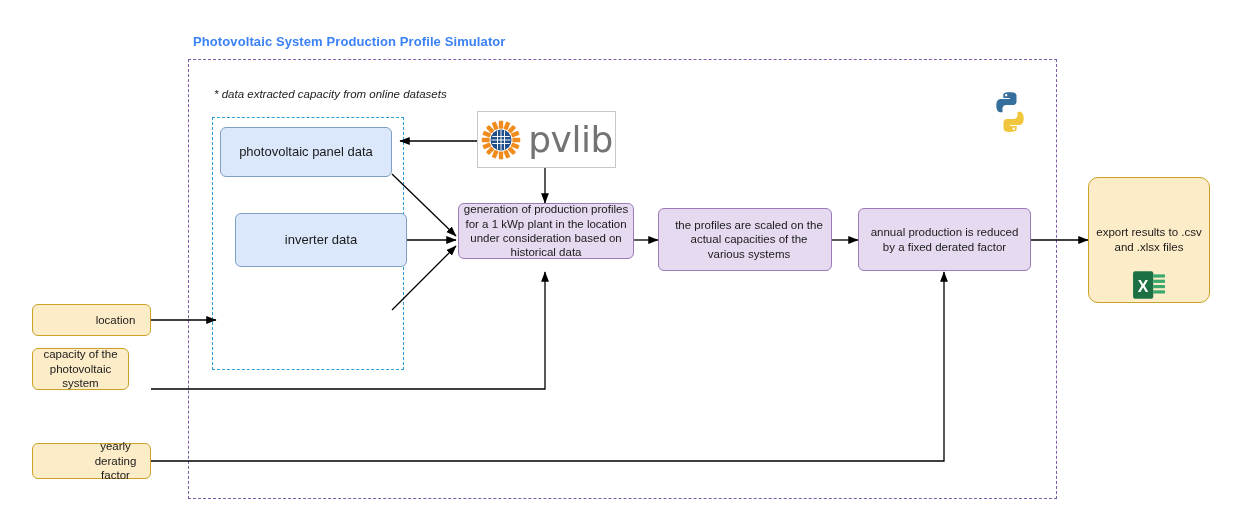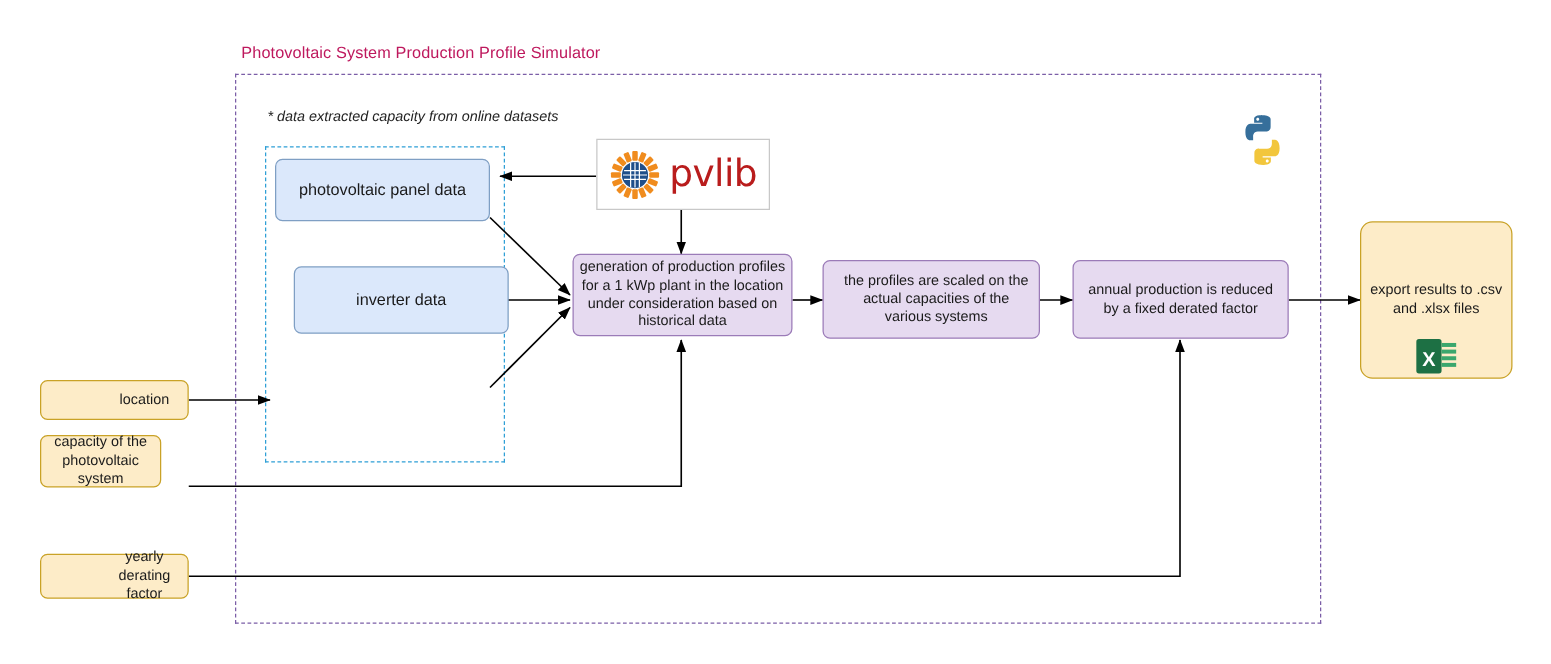--- a/index.html
+++ b/index.html
@@ -34,22 +34,22 @@
     align-items: center;
     justify-content: center;
     text-align: center;
     line-height: 1.25;
   }
   .title {
     position: absolute;
     left: 193px;
     top: 34px;
     font-size: 13px;
-    font-weight: normal;
-    color: #be185d;
+    font-weight: bold;
+    color: #3b82f6;
     letter-spacing: 0.1px;
   }
   .outer-box {
     position: absolute;
     left: 188px;
     top: 59px;
     width: 869px;
     height: 440px;
     border: 1.5px dashed #7b5ea7;
     box-sizing: border-box;
@@ -113,22 +113,22 @@
     width: 137px;
     height: 55px;
     background: #ffffff;
     border: 1px solid #c8c8c8;
     display: flex;
     align-items: center;
     justify-content: center;
     gap: 6px;
   }
   .pvlib-word {
-    font-size: 30px;
-    color: #b91c1c;
+    font-size: 36px;
+    color: #737373;
     font-family: "DejaVu Sans", sans-serif;
     letter-spacing: -0.5px;
   }
   .excel-icon {
     margin-top: 14px;
     width: 34px;
     height: 34px;
   }
   .python-icon {
     position: absolute;
@@ -196,21 +196,21 @@
   </div>
 
   <div class="node yellow-node" style="left:32px; top:348px; width:97px; height:42px; padding:2px 4px;">
     <span>capacity of the photovoltaic system</span>
   </div>
 
   <div class="node yellow-node" style="left:32px; top:443px; width:119px; height:36px;">
     <span>yearly derating factor</span>
   </div>
 
-  <div class="node purple-node" style="left:458px; top:203px; width:176px; height:66px;">
+  <div class="node purple-node" style="left:458px; top:203px; width:176px; height:56px;">
     <span>generation of production profiles for a 1 kWp plant in the location under consideration based on historical data</span>
   </div>
 
   <div class="node purple-node" style="left:658px; top:208px; width:174px; height:63px;padding-left:12px;">
     <span>the profiles are scaled on the actual capacities of the various systems</span>
   </div>
 
   <div class="node purple-node" style="left:858px; top:208px; width:173px; height:63px;">
     <span>annual production is reduced by a fixed derated factor</span>
   </div>

